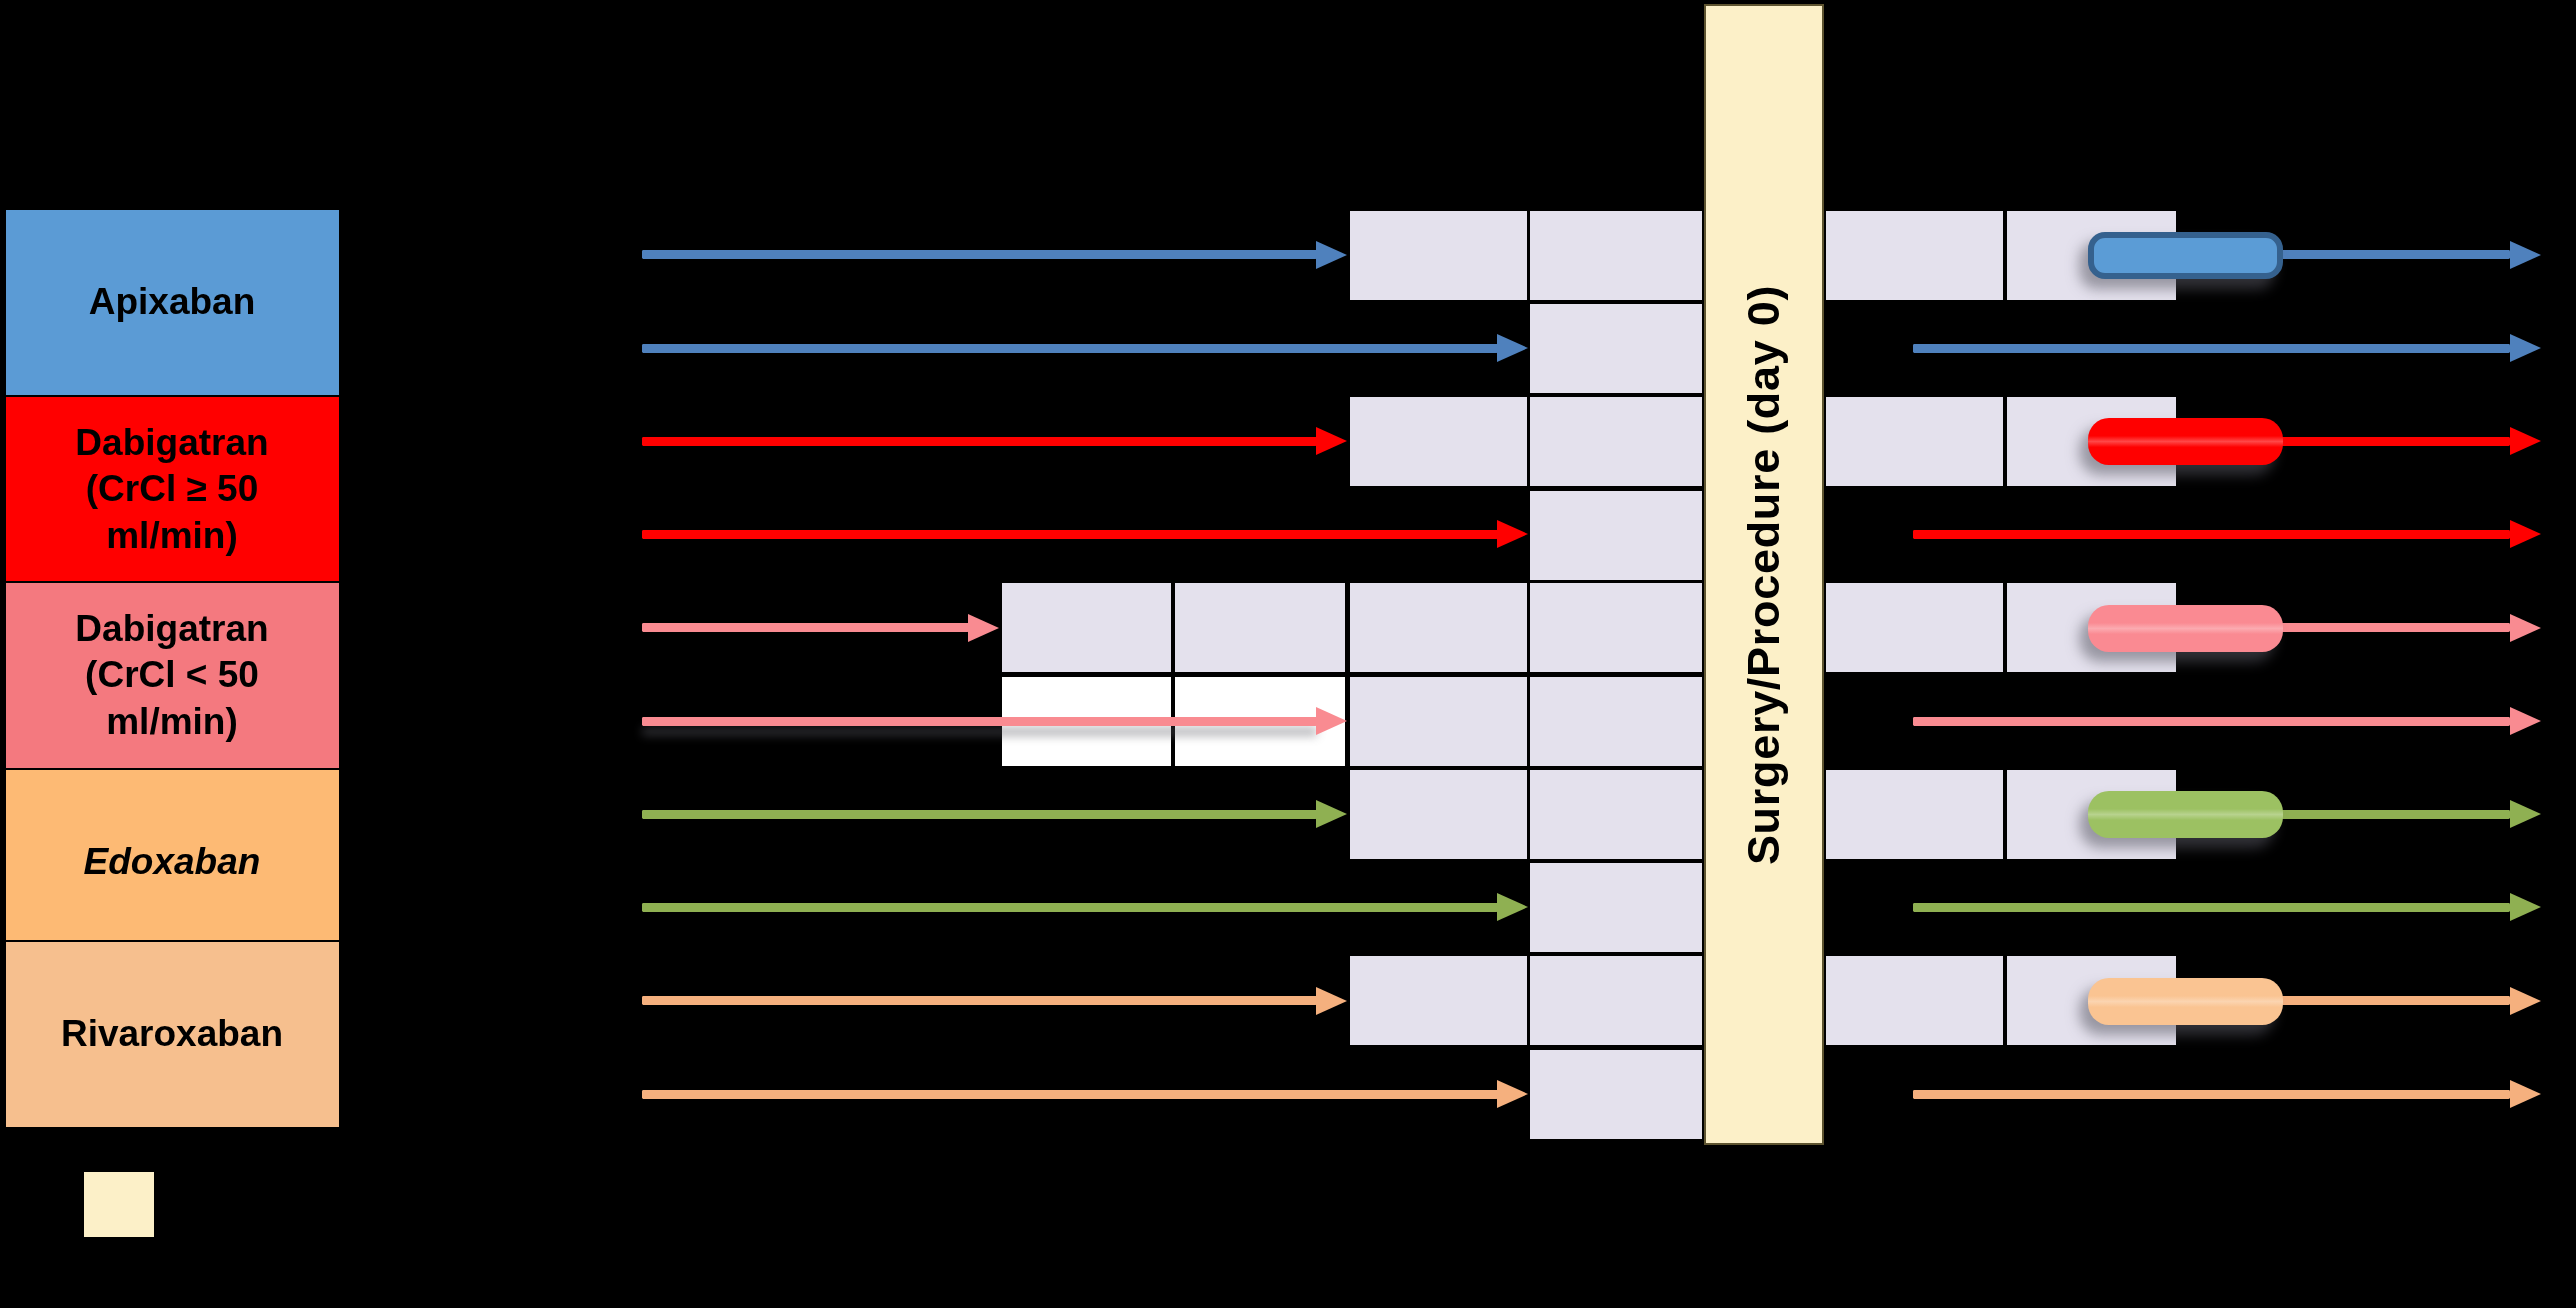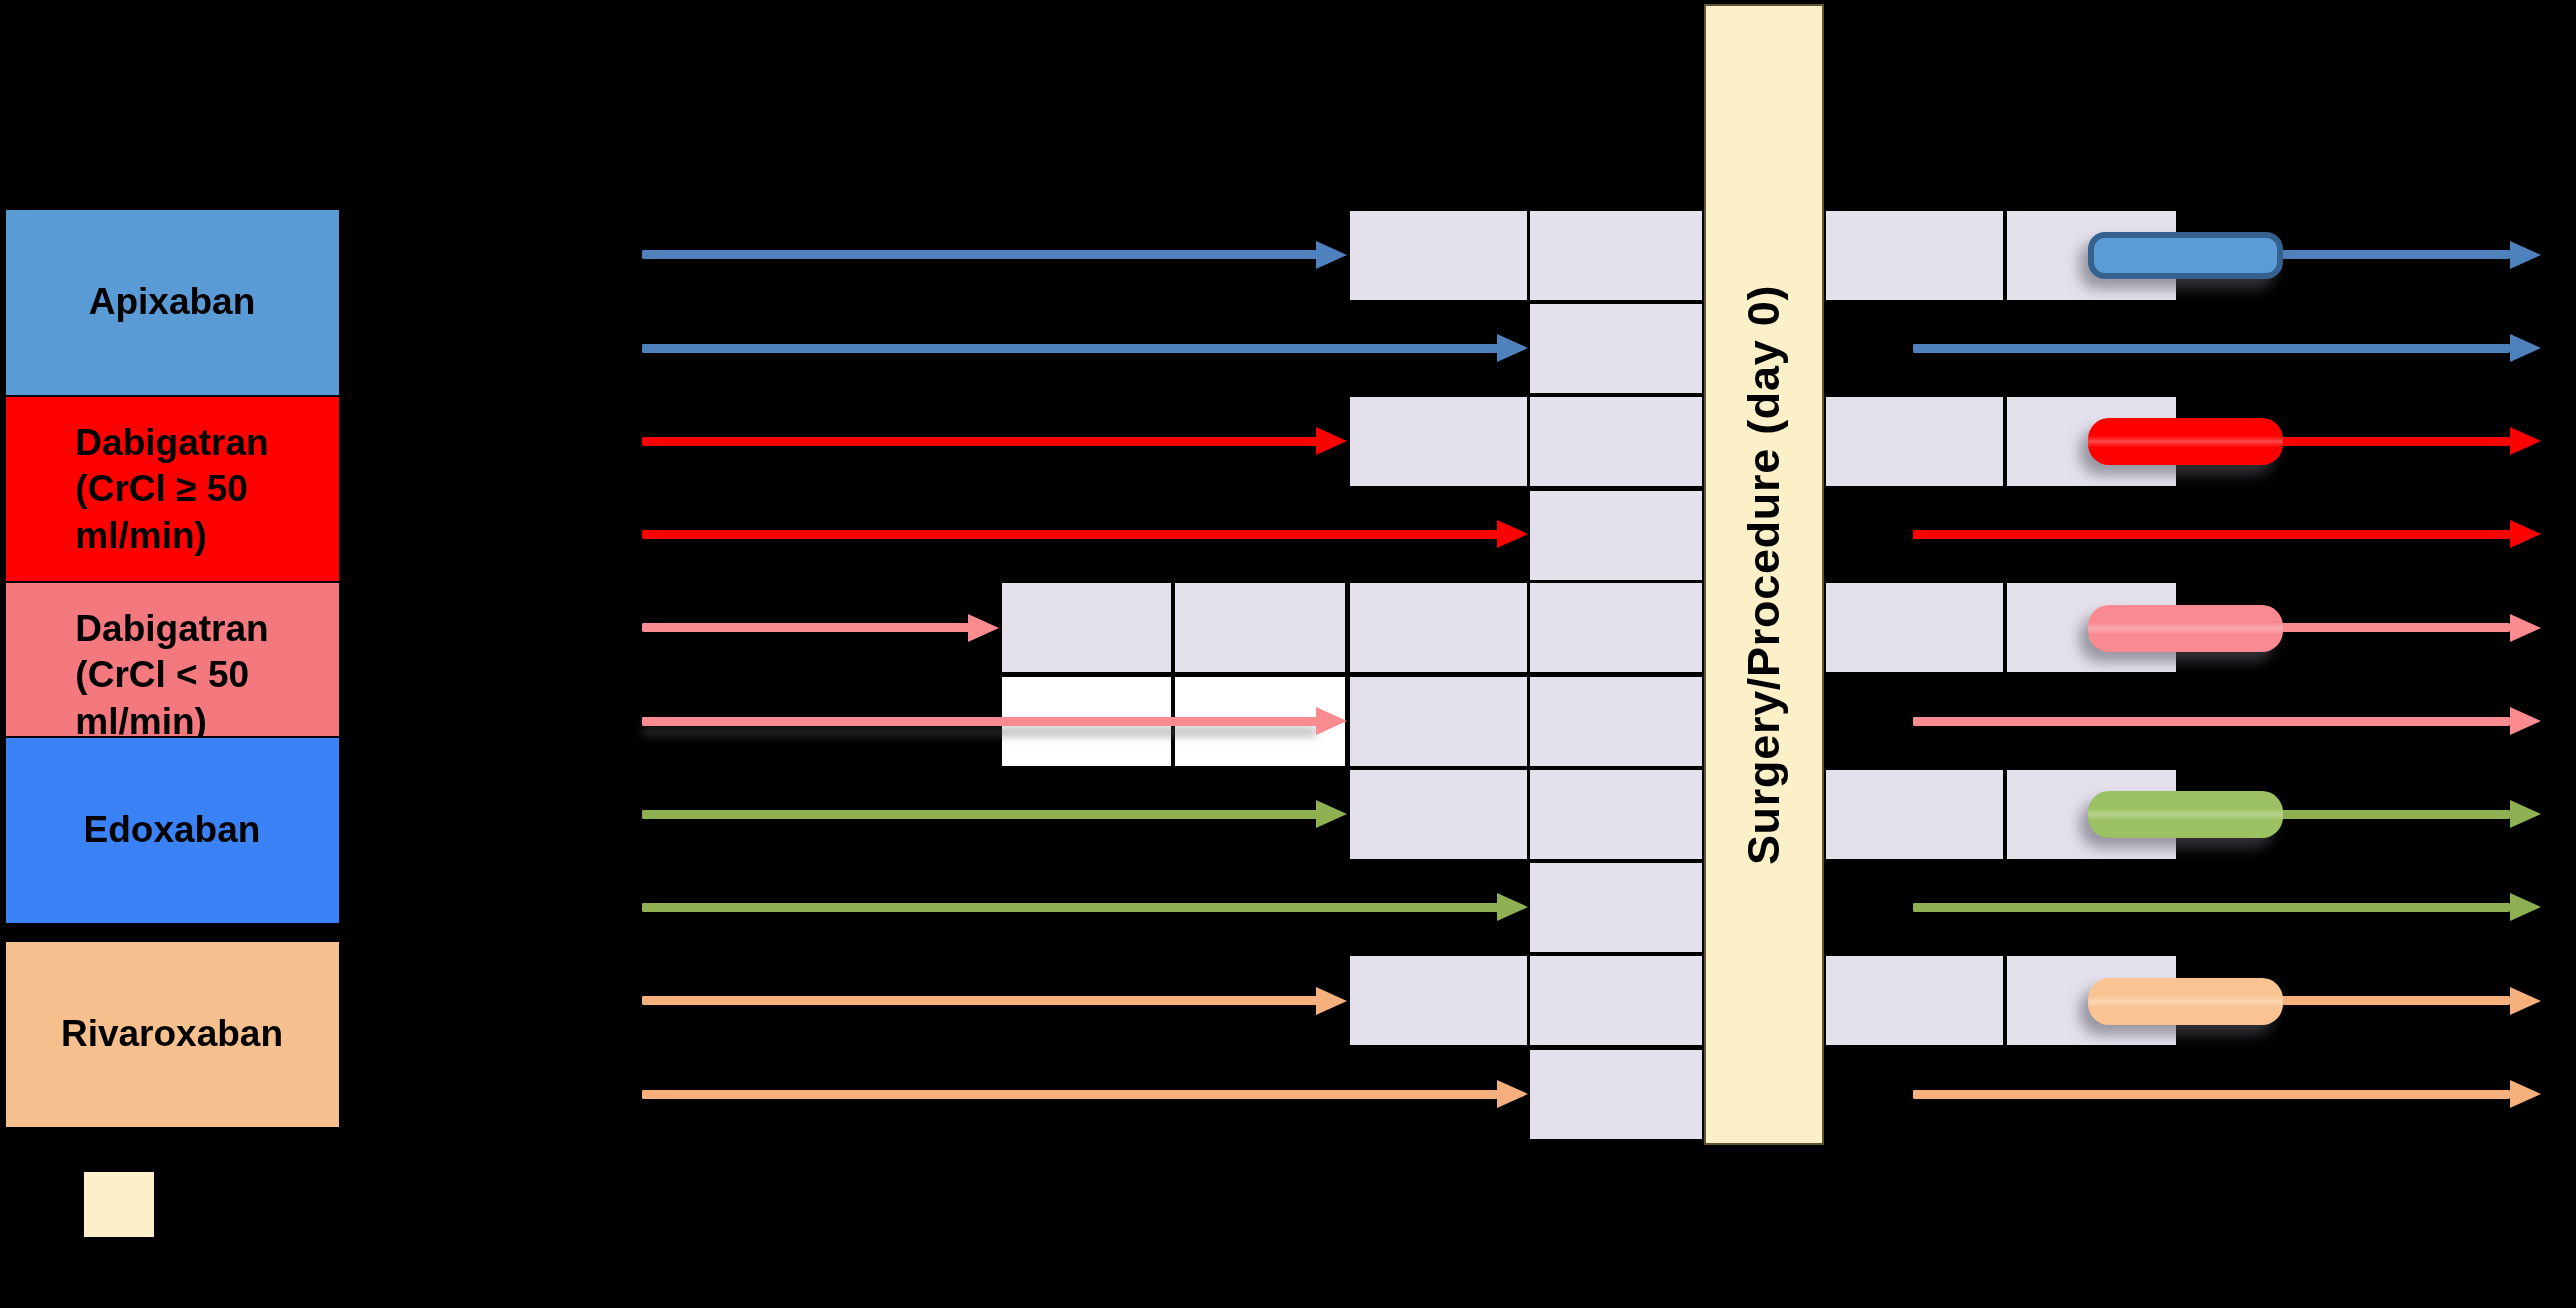--- a/index.html
+++ b/index.html
@@ -2,21 +2,21 @@
 <html style="font-size:11.3px"><head>
 <meta charset="utf-8">
 <style>
   html,body{margin:0;padding:0;background:#000;}
   body{width:2576px;height:1309px;position:relative;overflow:hidden;
        font-family:"Liberation Sans", sans-serif;}
   #stage{position:absolute;left:0;top:0;width:2576px;height:1309px;background:#000;}
 
   .drug-box{position:absolute;left:3.5px;width:337px;height:189px;border:2.8px solid #000;
             box-sizing:border-box;display:flex;align-items:center;justify-content:center;
-            font-weight:bold;font-size:37px;line-height:1.25;color:#000;
+            text-align:center;font-weight:bold;font-size:37px;line-height:1.25;color:#000;
             white-space:pre-line;}
 
   .cell{position:absolute;}
   .held{background:#E4E1ED;}
   .skip{background:#FFFFFF;}
 
   .arrow-line{position:absolute;border-radius:1.4px;}
   .arrow-head{position:absolute;width:0;height:0;
               border-top:14px solid transparent;border-bottom:14px solid transparent;}
 
@@ -42,21 +42,21 @@
   </div>
   <div id="legend-swatch"></div>
   <div id="grid-layer">
       <div class="drug-box" style="top: 208px; background: rgb(91, 155, 213); z-index: 1;">Apixaban</div>
       <div class="drug-box" style="top: 395px; background: rgb(255, 0, 0); z-index: 1;">Dabigatran
 (CrCl ≥ 50
 ml/min)</div>
       <div class="drug-box" style="top: 581px; background: rgb(244, 121, 127); z-index: 1;">Dabigatran
 (CrCl &lt; 50
 ml/min)</div>
-      <div class="drug-box" style="top: 736px; background: #3b82f6; z-index: 1;">Edoxaban</div>
+      <div class="drug-box" style="top: 768px; background: #fdba74; z-index: 1; font-style: italic;">Edoxaban</div>
       <div class="drug-box" style="top: 940px; background: rgb(246, 191, 142); z-index: 1;">Rivaroxaban</div>
       <div class="cell held" style="left: 1350px; top: 211px; width: 177px; height: 89px; position: absolute; z-index: 1;"></div>
       <div class="cell held" style="left: 1530px; top: 211px; width: 172px; height: 89px; position: absolute; z-index: 1;"></div>
       <div class="cell held" style="left: 1826px; top: 211px; width: 177px; height: 89px; position: absolute; z-index: 1;"></div>
       <div class="cell held" style="left: 2007px; top: 211px; width: 169px; height: 89px; position: absolute; z-index: 1;"></div>
       <div class="arrow-line" style="left: 642px; top: 250px; width: 675px; height: 9.2px; background: rgb(79, 129, 189); z-index: 2; box-shadow: none;"></div>
       <div class="arrow-head" style="left: 1316px; top: 241px; z-index: 2; border-left: 31px solid rgb(79, 129, 189);"></div>
       <div class="arrow-line" style="left: 2233px; top: 250px; width: 277px; height: 9.2px; background: rgb(79, 129, 189); z-index: 2; box-shadow: none;"></div>
       <div class="arrow-head" style="left: 2510px; top: 241px; z-index: 2; border-left: 31px solid rgb(79, 129, 189);"></div>
       <div class="pill bordered" style="left: 2088px; top: 232px; width: 195px; height: 47px; z-index: 3; background: rgb(91, 156, 214); border-color: rgb(53, 97, 142);"></div>

